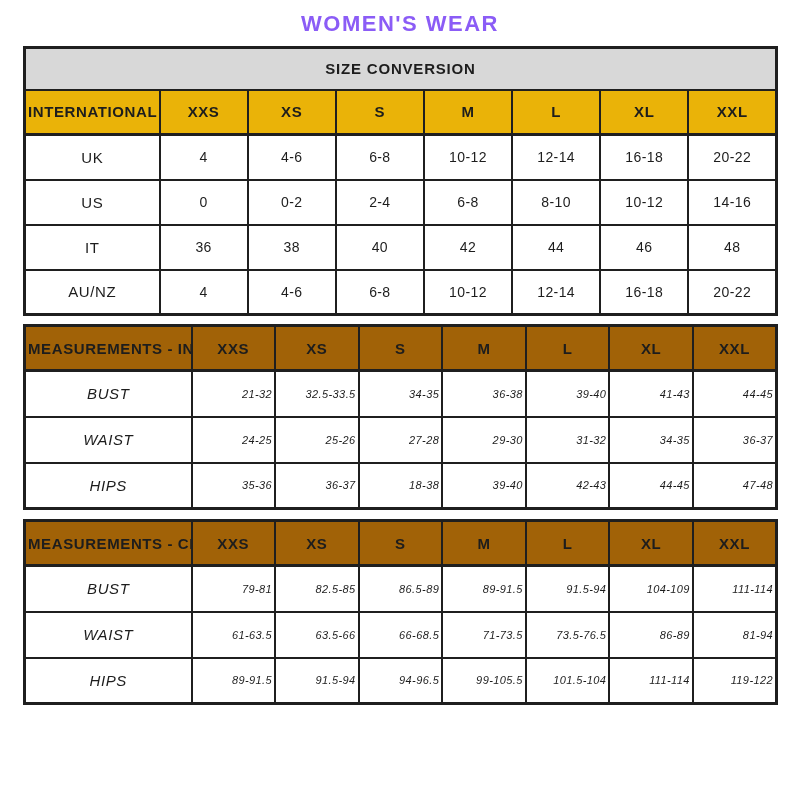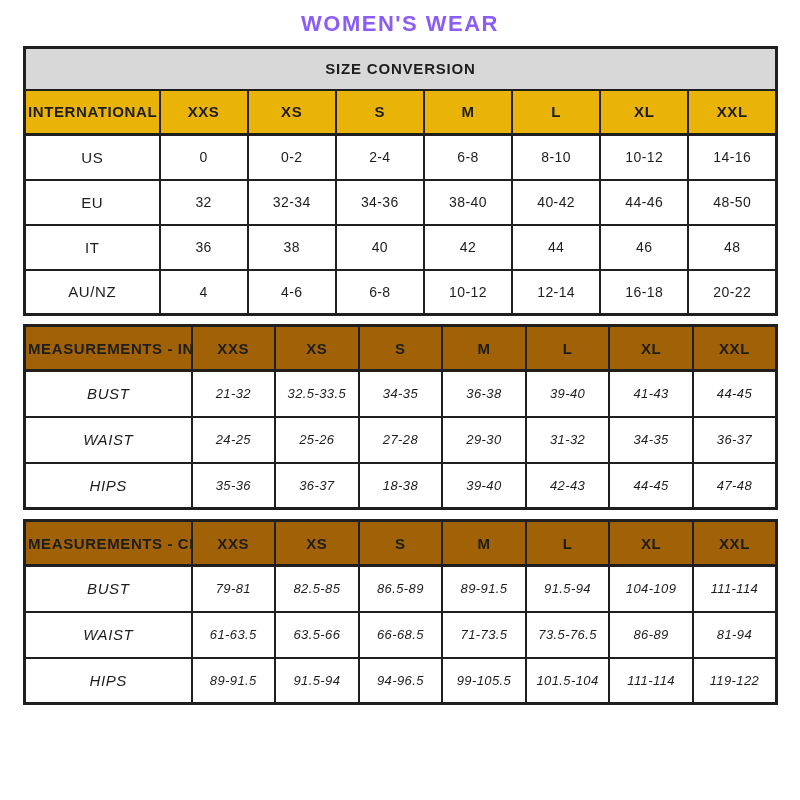--- a/index.html
+++ b/index.html
@@ -70,21 +70,21 @@
     font-size: 15px;
     font-weight: 400;
     letter-spacing: 0.6px;
   }
   td.value-cell {
     font-size: 14px;
     font-weight: 400;
     letter-spacing: 0.4px;
   }
   #table-in td.value-cell,
-  #table-cm td.value-cell { font-size: 13px; }
+  #table-cm td.value-cell { font-size: 11px; text-align: right; }
   .tbl-gap-sm { height: 8px; }
   .tbl-gap-md { height: 9px; }
 </style>
 </head>
 <body>
 
 <div class="page">
 
   <div class="page-title">WOMEN'S WEAR</div>
 
@@ -107,38 +107,38 @@
           <th>INTERNATIONAL</th>
           <th>XXS</th>
           <th>XS</th>
           <th>S</th>
           <th>M</th>
           <th>L</th>
           <th>XL</th>
           <th>XXL</th>
         </tr>
         <tr class="data-row">
+          <td class="row-label">UK</td>
+          <td class="value-cell">4</td>
+          <td class="value-cell">4-6</td>
+          <td class="value-cell">6-8</td>
+          <td class="value-cell">10-12</td>
+          <td class="value-cell">12-14</td>
+          <td class="value-cell">16-18</td>
+          <td class="value-cell">20-22</td>
+        </tr>
+        <tr class="data-row">
           <td class="row-label">US</td>
           <td class="value-cell">0</td>
           <td class="value-cell">0-2</td>
           <td class="value-cell">2-4</td>
           <td class="value-cell">6-8</td>
           <td class="value-cell">8-10</td>
           <td class="value-cell">10-12</td>
           <td class="value-cell">14-16</td>
-        </tr>
-        <tr class="data-row">
-          <td class="row-label">EU</td>
-          <td class="value-cell">32</td>
-          <td class="value-cell">32-34</td>
-          <td class="value-cell">34-36</td>
-          <td class="value-cell">38-40</td>
-          <td class="value-cell">40-42</td>
-          <td class="value-cell">44-46</td>
-          <td class="value-cell">48-50</td>
         </tr>
         <tr class="data-row">
           <td class="row-label">IT</td>
           <td class="value-cell">36</td>
           <td class="value-cell">38</td>
           <td class="value-cell">40</td>
           <td class="value-cell">42</td>
           <td class="value-cell">44</td>
           <td class="value-cell">46</td>
           <td class="value-cell">48</td>

